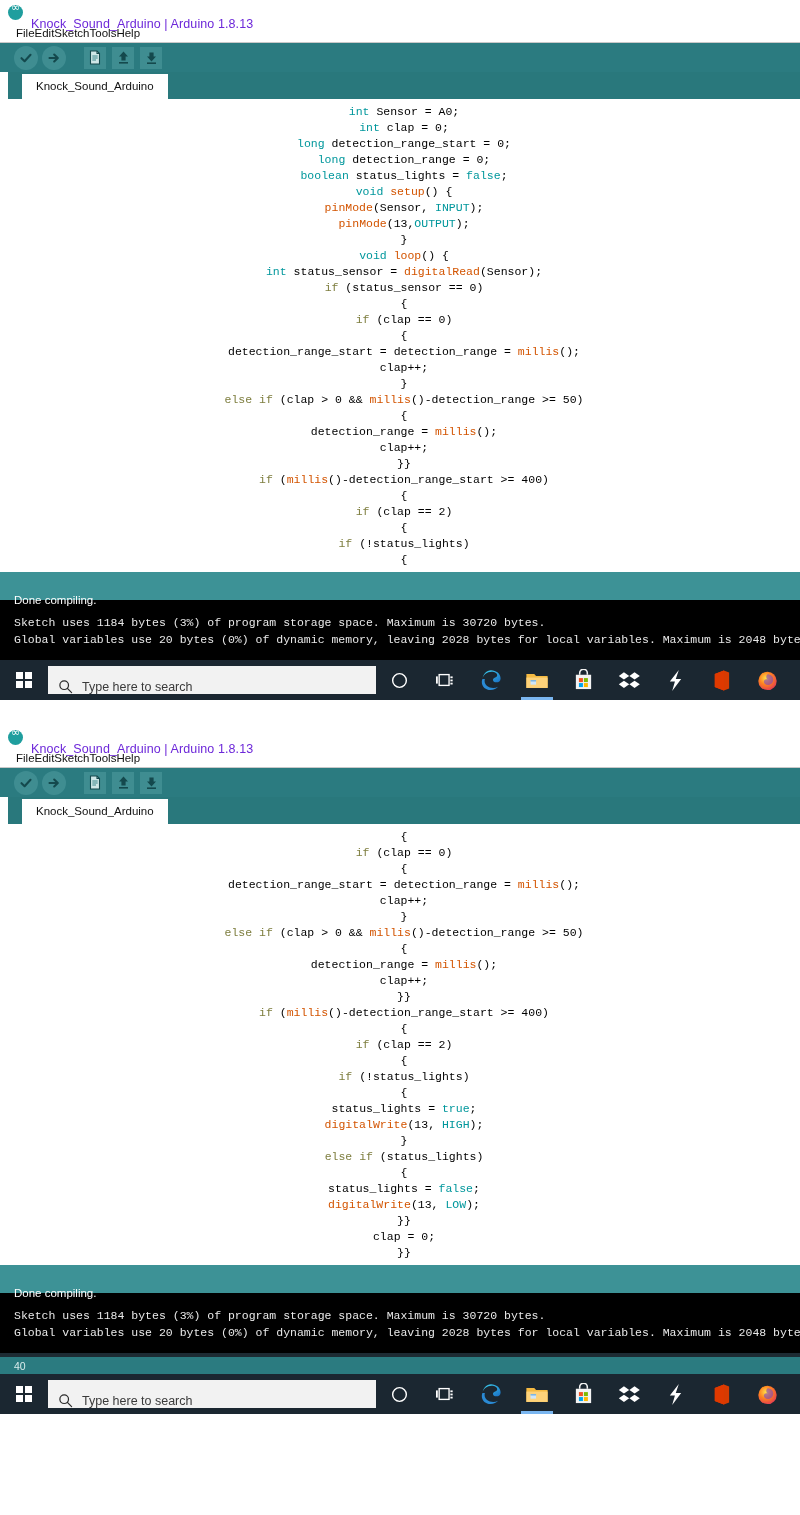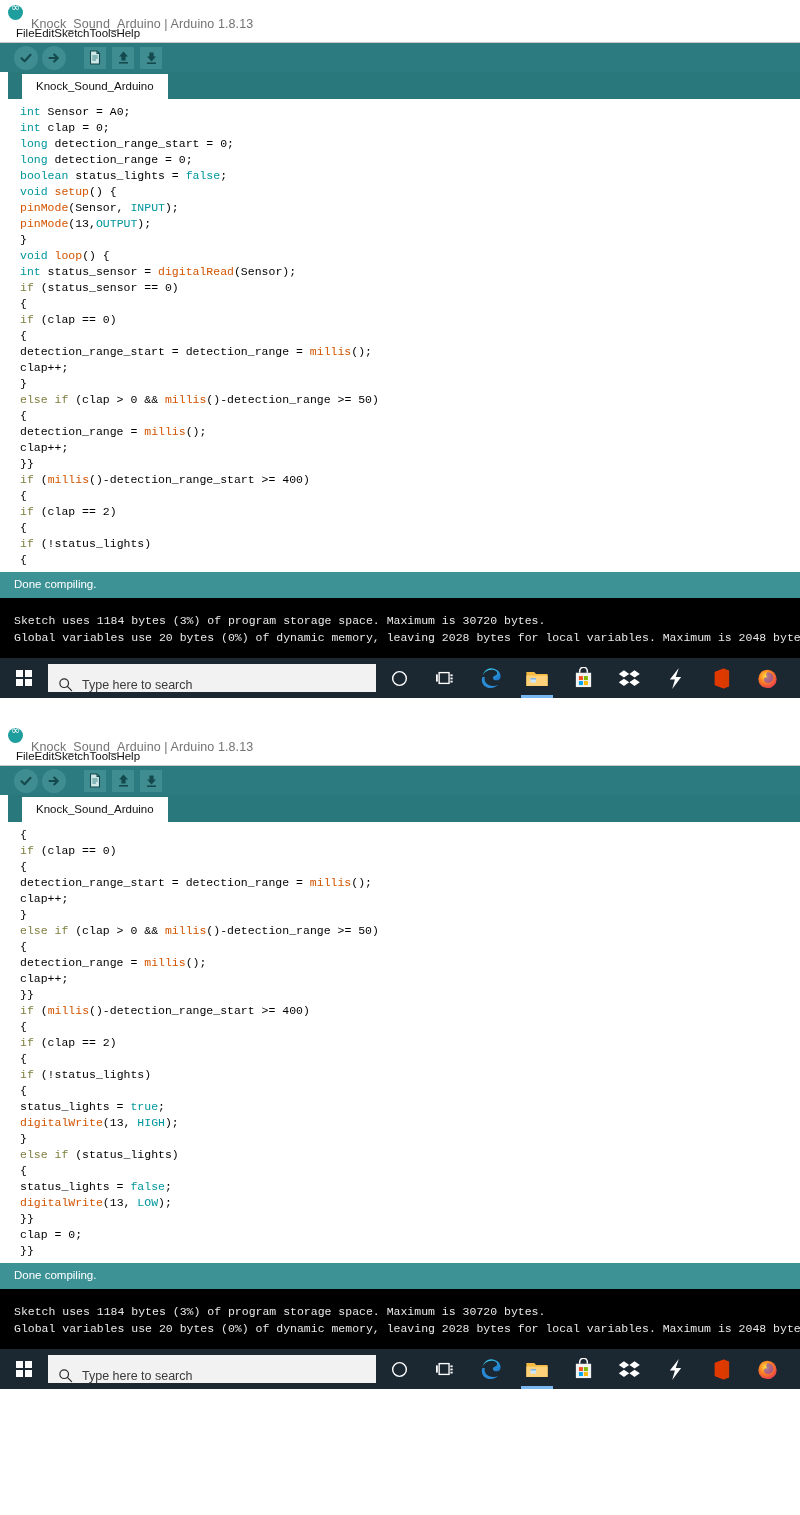--- a/index.html
+++ b/index.html
@@ -35,21 +35,21 @@
     position: absolute;
     left: 0; top: -4px;
     width: 15px;
     text-align: center;
     font-size: 11px;
     color: #ffffff;
     font-family: "DejaVu Sans", sans-serif;
   }
   .title-text {
     font-size: 12.5px;
-    color: #737373;
+    color: #6d28d9;
     white-space: nowrap;
     letter-spacing: 0.1px;
     margin-top: 24px;
   }
 
   .menu-bar {
     height: 19px;
     display: flex;
     align-items: center;
     padding-left: 16px;
@@ -111,35 +111,36 @@
 
   .editor {
     background: #ffffff;
     padding: 5px 12px 4px 20px;
     font-family: "Liberation Mono", "DejaVu Sans Mono", monospace;
     font-size: 11.5px;
     line-height: 16px;
     color: #000000;
     white-space: pre;
     overflow: hidden;
+    text-align: center;
   }
   .editor .ln { height: 16px; white-space: pre; }
 
   
   .kw   { color: #00979c; }   
   .fn   { color: #d35400; }   
   .lit  { color: #00979c; }   
   .ctl  { color: #7e7e3f; }
   .op   { color: #000000; }
 
   .status-msg {
     background: #3d9296;
     color: #ffffff;
     font-size: 11.5px;
-    padding: 6px 0 6px 14px;
+    padding: 22px 0 6px 14px;
     height: 26px;
   }
   .console {
     background: #000000;
     color: #e8e8e8;
     font-family: "Liberation Mono", "DejaVu Sans Mono", monospace;
     font-size: 11.5px;
     line-height: 17px;
     padding: 14px 0 12px 14px;
     white-space: pre;
@@ -436,20 +437,23 @@
     <div class="tab-strip">
       <div class="tab">Knock_Sound_Arduino</div>
     </div>
 
     <div class="editor"><div class="ln"><span class="op">{</span></div><div class="ln"><span class="ctl">if</span><span class="op"> (clap == 0)</span></div><div class="ln"><span class="op">{</span></div><div class="ln"><span class="op">detection_range_start = detection_range = </span><span class="fn">millis</span><span class="op">();</span></div><div class="ln"><span class="op">clap++;</span></div><div class="ln"><span class="op">}</span></div><div class="ln"><span class="ctl">else if</span><span class="op"> (clap &gt; 0 &amp;&amp; </span><span class="fn">millis</span><span class="op">()-detection_range &gt;= 50)</span></div><div class="ln"><span class="op">{</span></div><div class="ln"><span class="op">detection_range = </span><span class="fn">millis</span><span class="op">();</span></div><div class="ln"><span class="op">clap++;</span></div><div class="ln"><span class="op">}}</span></div><div class="ln"><span class="ctl">if</span><span class="op"> (</span><span class="fn">millis</span><span class="op">()-detection_range_start &gt;= 400)</span></div><div class="ln"><span class="op">{</span></div><div class="ln"><span class="ctl">if</span><span class="op"> (clap == 2)</span></div><div class="ln"><span class="op">{</span></div><div class="ln"><span class="ctl">if</span><span class="op"> (!status_lights)</span></div><div class="ln"><span class="op">{</span></div><div class="ln"><span class="op">status_lights = </span><span class="lit">true</span><span class="op">;</span></div><div class="ln"><span class="fn">digitalWrite</span><span class="op">(13, </span><span class="lit">HIGH</span><span class="op">);</span></div><div class="ln"><span class="op">}</span></div><div class="ln"><span class="ctl">else if</span><span class="op"> (status_lights)</span></div><div class="ln"><span class="op">{</span></div><div class="ln"><span class="op">status_lights = </span><span class="lit">false</span><span class="op">;</span></div><div class="ln"><span class="fn">digitalWrite</span><span class="op">(13, </span><span class="lit">LOW</span><span class="op">);</span></div><div class="ln"><span class="op">}}</span></div><div class="ln"><span class="op">clap = 0;</span></div><div class="ln"><span class="op">}}</span></div></div>
 
     <div class="status-msg">Done compiling.</div>
 
     <div class="console"><div>Sketch uses 1184 bytes (3%) of program storage space. Maximum is 30720 bytes.</div><div>Global variables use 20 bytes (0%) of dynamic memory, leaving 2028 bytes for local variables. Maximum is 2048 bytes.</div></div>
 
+    <div class="statusbar-wrap">
+      <div class="statusbar">40</div>
+    </div>
   </div>
 
   <div class="taskbar">
     <div class="start-btn">
       <span class="win-logo">
           <i></i>
           <i></i>
           <i></i>
           <i></i>
         </span>

